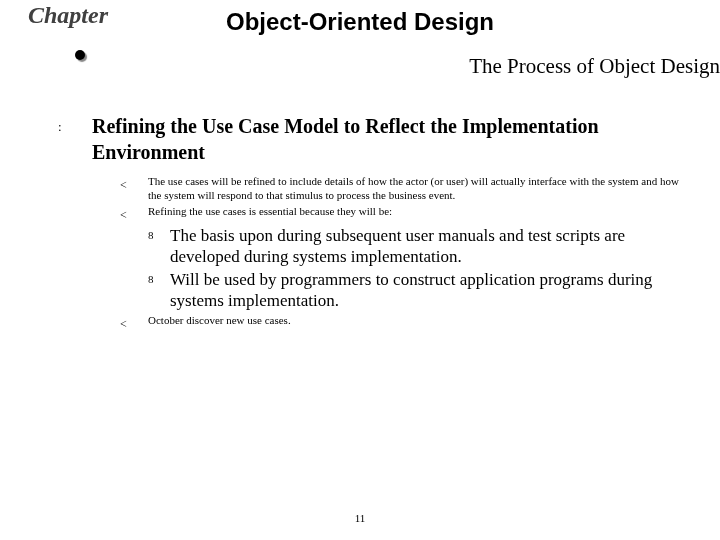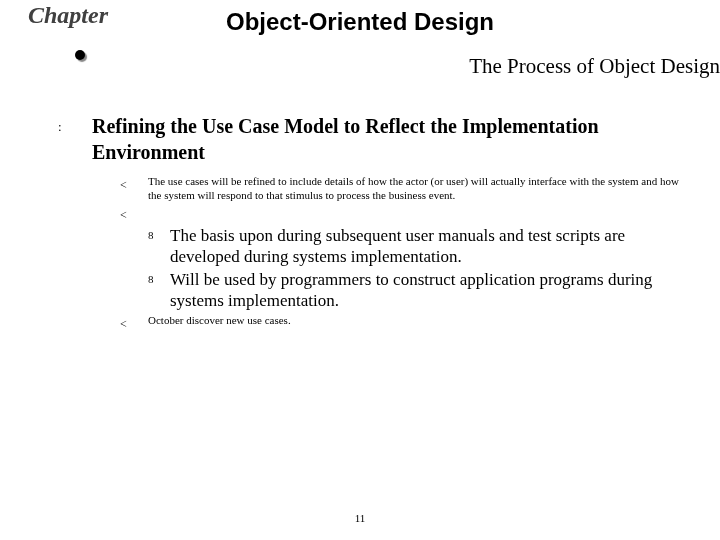--- a/index.html
+++ b/index.html
@@ -147,20 +147,21 @@
   </div>
 
   <div class="level2-group">
     <div class="level2">
       <div class="bullet">&lt;</div>
       <div class="text">The use cases will be refined to include details of how the actor (or user) will actually interface with the system and how the system will respond to that stimulus to process the business event.</div>
     </div>
 
     <div class="level2">
       <div class="bullet">&lt;</div>
+      <div class="text">Refining the use cases is essential because they will be:</div>
     </div>
 
     <div class="level3-group">
       <div class="level3">
         <div class="bullet">8</div>
         <div class="text">The basis upon during subsequent user manuals and test scripts are developed during systems implementation.</div>
       </div>
       <div class="level3">
         <div class="bullet">8</div>
         <div class="text">Will be used by programmers to construct application programs during systems implementation.</div>

